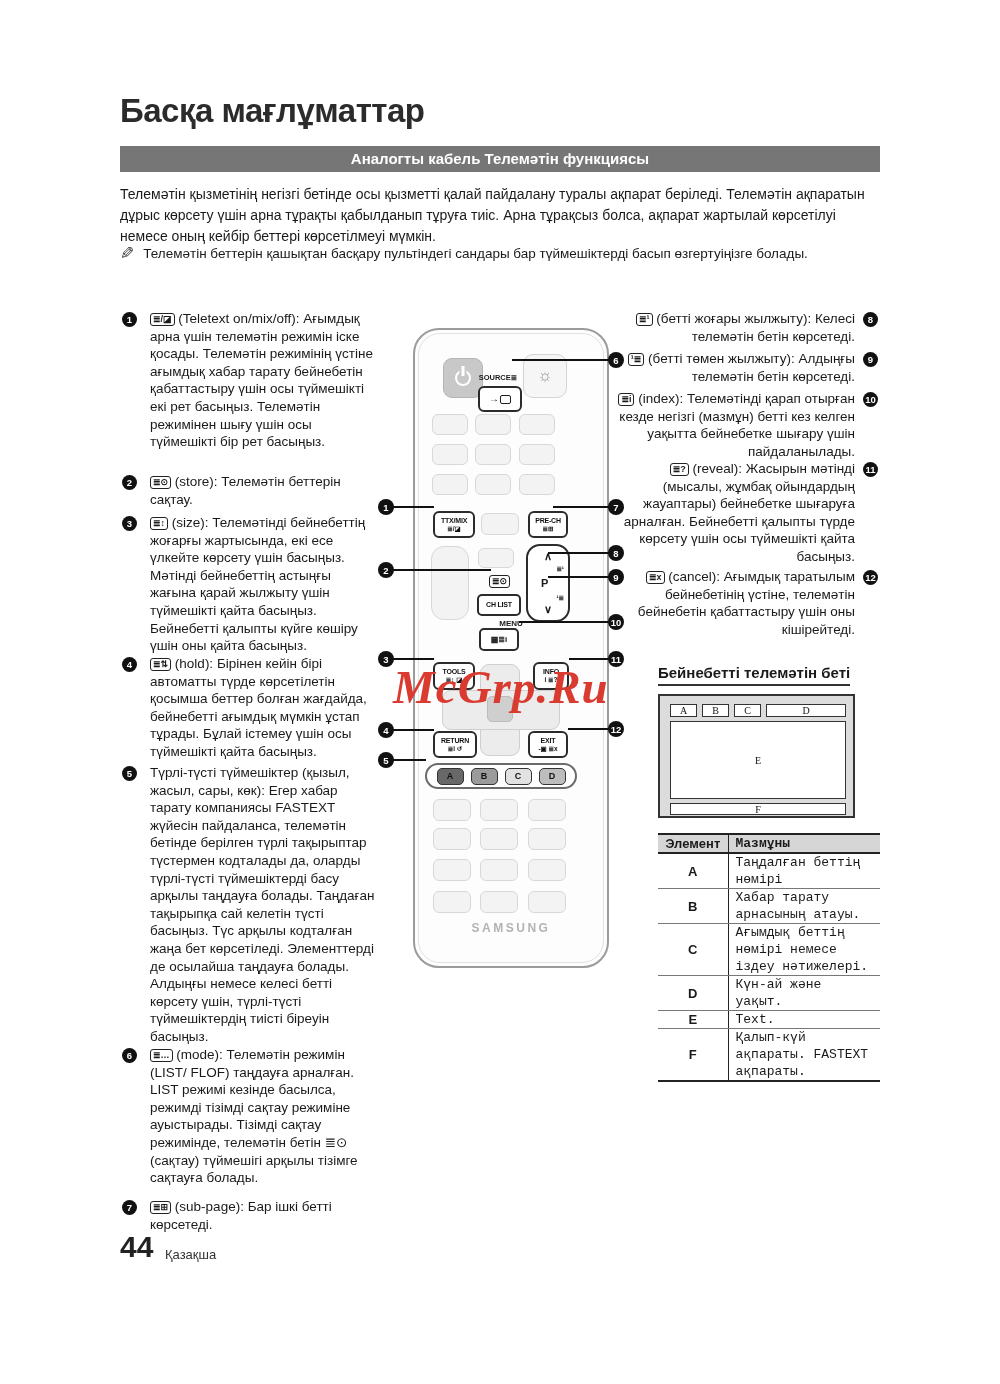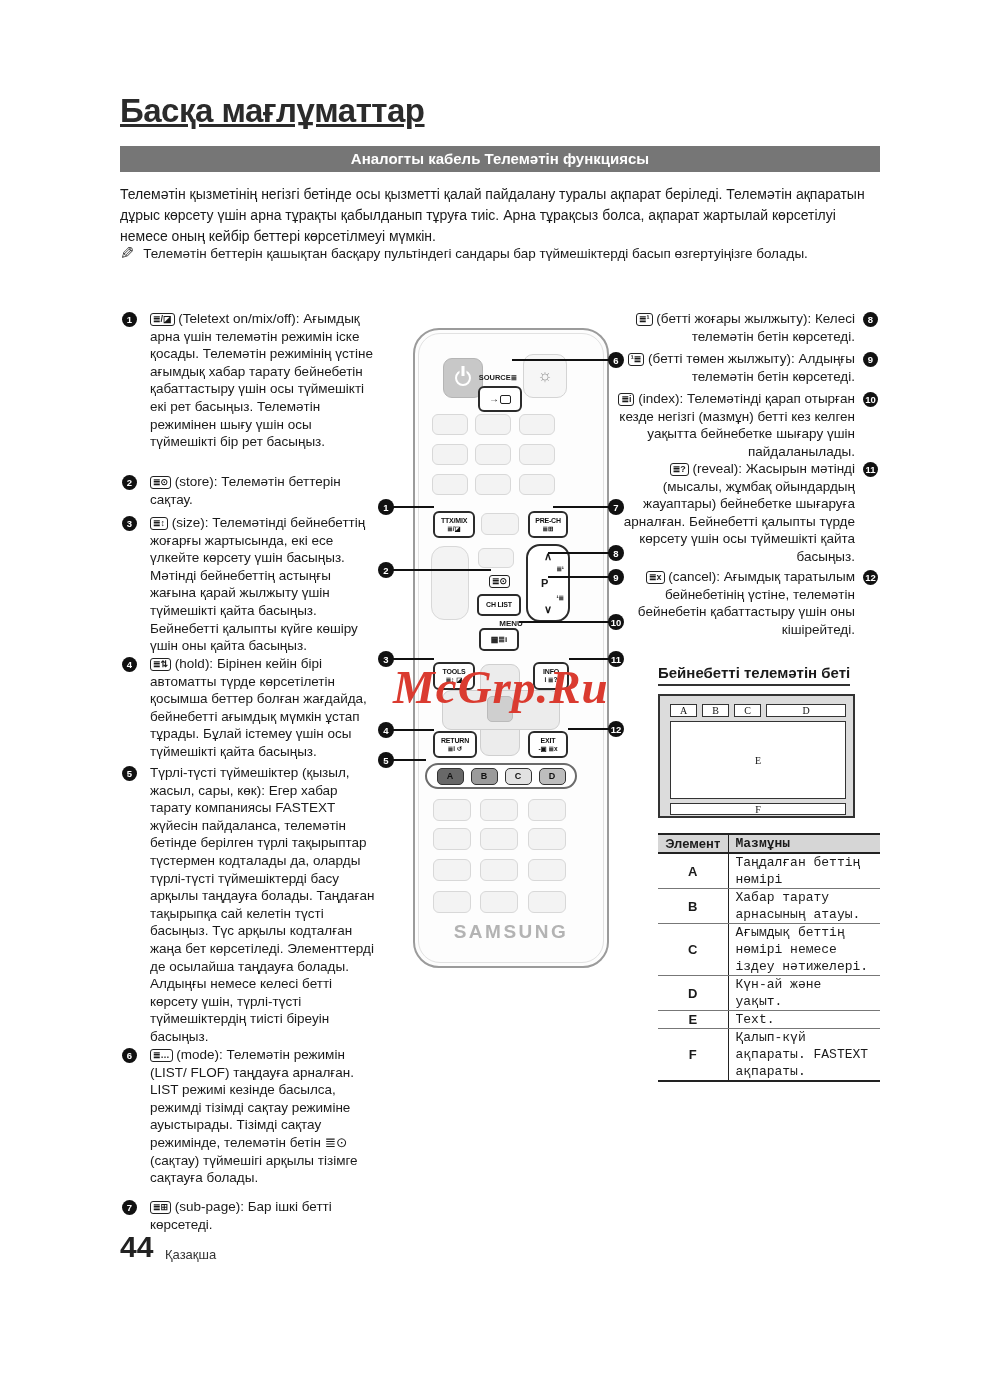--- a/index.html
+++ b/index.html
@@ -2,21 +2,21 @@
 <html><head>
 <meta charset="utf-8">
 <style>
   * { margin:0; padding:0; box-sizing:border-box; }
   html,body { width:1000px; height:1384px; background:#ffffff; }
   body { position:relative; font-family:"Liberation Sans", sans-serif; color:#1a1a1a; overflow:hidden; }
 
   .abs { position:absolute; }
 
   
-  .page-title { left:120px; top:92px; font-size:33px; letter-spacing:-0.5px; color:#2b2b2b;text-decoration:underline; }
+  .page-title { left:120px; top:92px; font-size:33px; letter-spacing:-0.5px; color:#2b2b2b; }
   .section-bar { left:120px; top:146px; width:760px; height:26px; background:#767676;
                  color:#fff; font-weight:bold; font-size:15px; text-align:center; line-height:26px; }
   .intro { left:120px; top:184px; width:762px; font-size:14px; line-height:21px; }
   .note-row { left:120px; top:245px; width:770px; display:flex; gap:9px; align-items:flex-start; font-size:13.5px; line-height:18px; }
   .note-pencil { font-size:17px; line-height:18px; transform:scaleX(-1); display:inline-block; color:#333; }
 
   
   .badge { width:15px; height:15px; min-width:15px; border-radius:50%; background:#111; color:#fff;
            font-size:9.5px; font-weight:bold; display:flex; align-items:center; justify-content:center; }
 
@@ -84,21 +84,21 @@
 
   .r-return { left:20px; top:403px; width:44px; height:27px; }
   .r-exit { left:115px; top:403px; width:40px; height:27px; }
 
   .abcd { left:12px; top:435px; width:152px; height:26px; border:2px solid #6b6b6b; border-radius:13px;
           background:#fff; display:flex; align-items:center; justify-content:space-around; padding:0 6px; }
   .cbtn { width:27px; height:17px; border:1px solid #333; border-radius:5px; font-size:9px; font-weight:bold;
           display:flex; align-items:center; justify-content:center; color:#111; }
   .cbtn.a{background:#686868}.cbtn.b{background:#9b9b9b}.cbtn.c{background:#e2e2e2}.cbtn.d{background:#bdbdbd}
 
-  .r-brand { left:0; top:593px; width:100%; text-align:center; font-size:19px; font-weight:bold;
+  .r-brand { left:0; top:593px; width:100%; text-align:center; font-size:12px; font-weight:bold;
              letter-spacing:2.5px; color:#b3b3b3; }
 
   
   .callout { width:16px; height:16px; border-radius:50%; background:#111; color:#fff; font-size:9.5px;
              font-weight:bold; display:flex; align-items:center; justify-content:center; z-index:5; }
   .cline { height:2px; background:#111; z-index:4; }
   .c1{left:378px;top:499px}.c2{left:378px;top:562px}.c3{left:378px;top:651px}.c4{left:378px;top:722px}.c5{left:378px;top:752px}
   .c6{left:608px;top:352px}.c7{left:608px;top:499px}.c8{left:608px;top:545px}.c9{left:608px;top:569px}
   .c10{left:608px;top:614px}.c11{left:608px;top:651px}.c12{left:608px;top:721px}
   .l1{left:392px;top:506px;width:42px}.l2{left:392px;top:569px;width:99px}.l3{left:392px;top:658px;width:42px}

